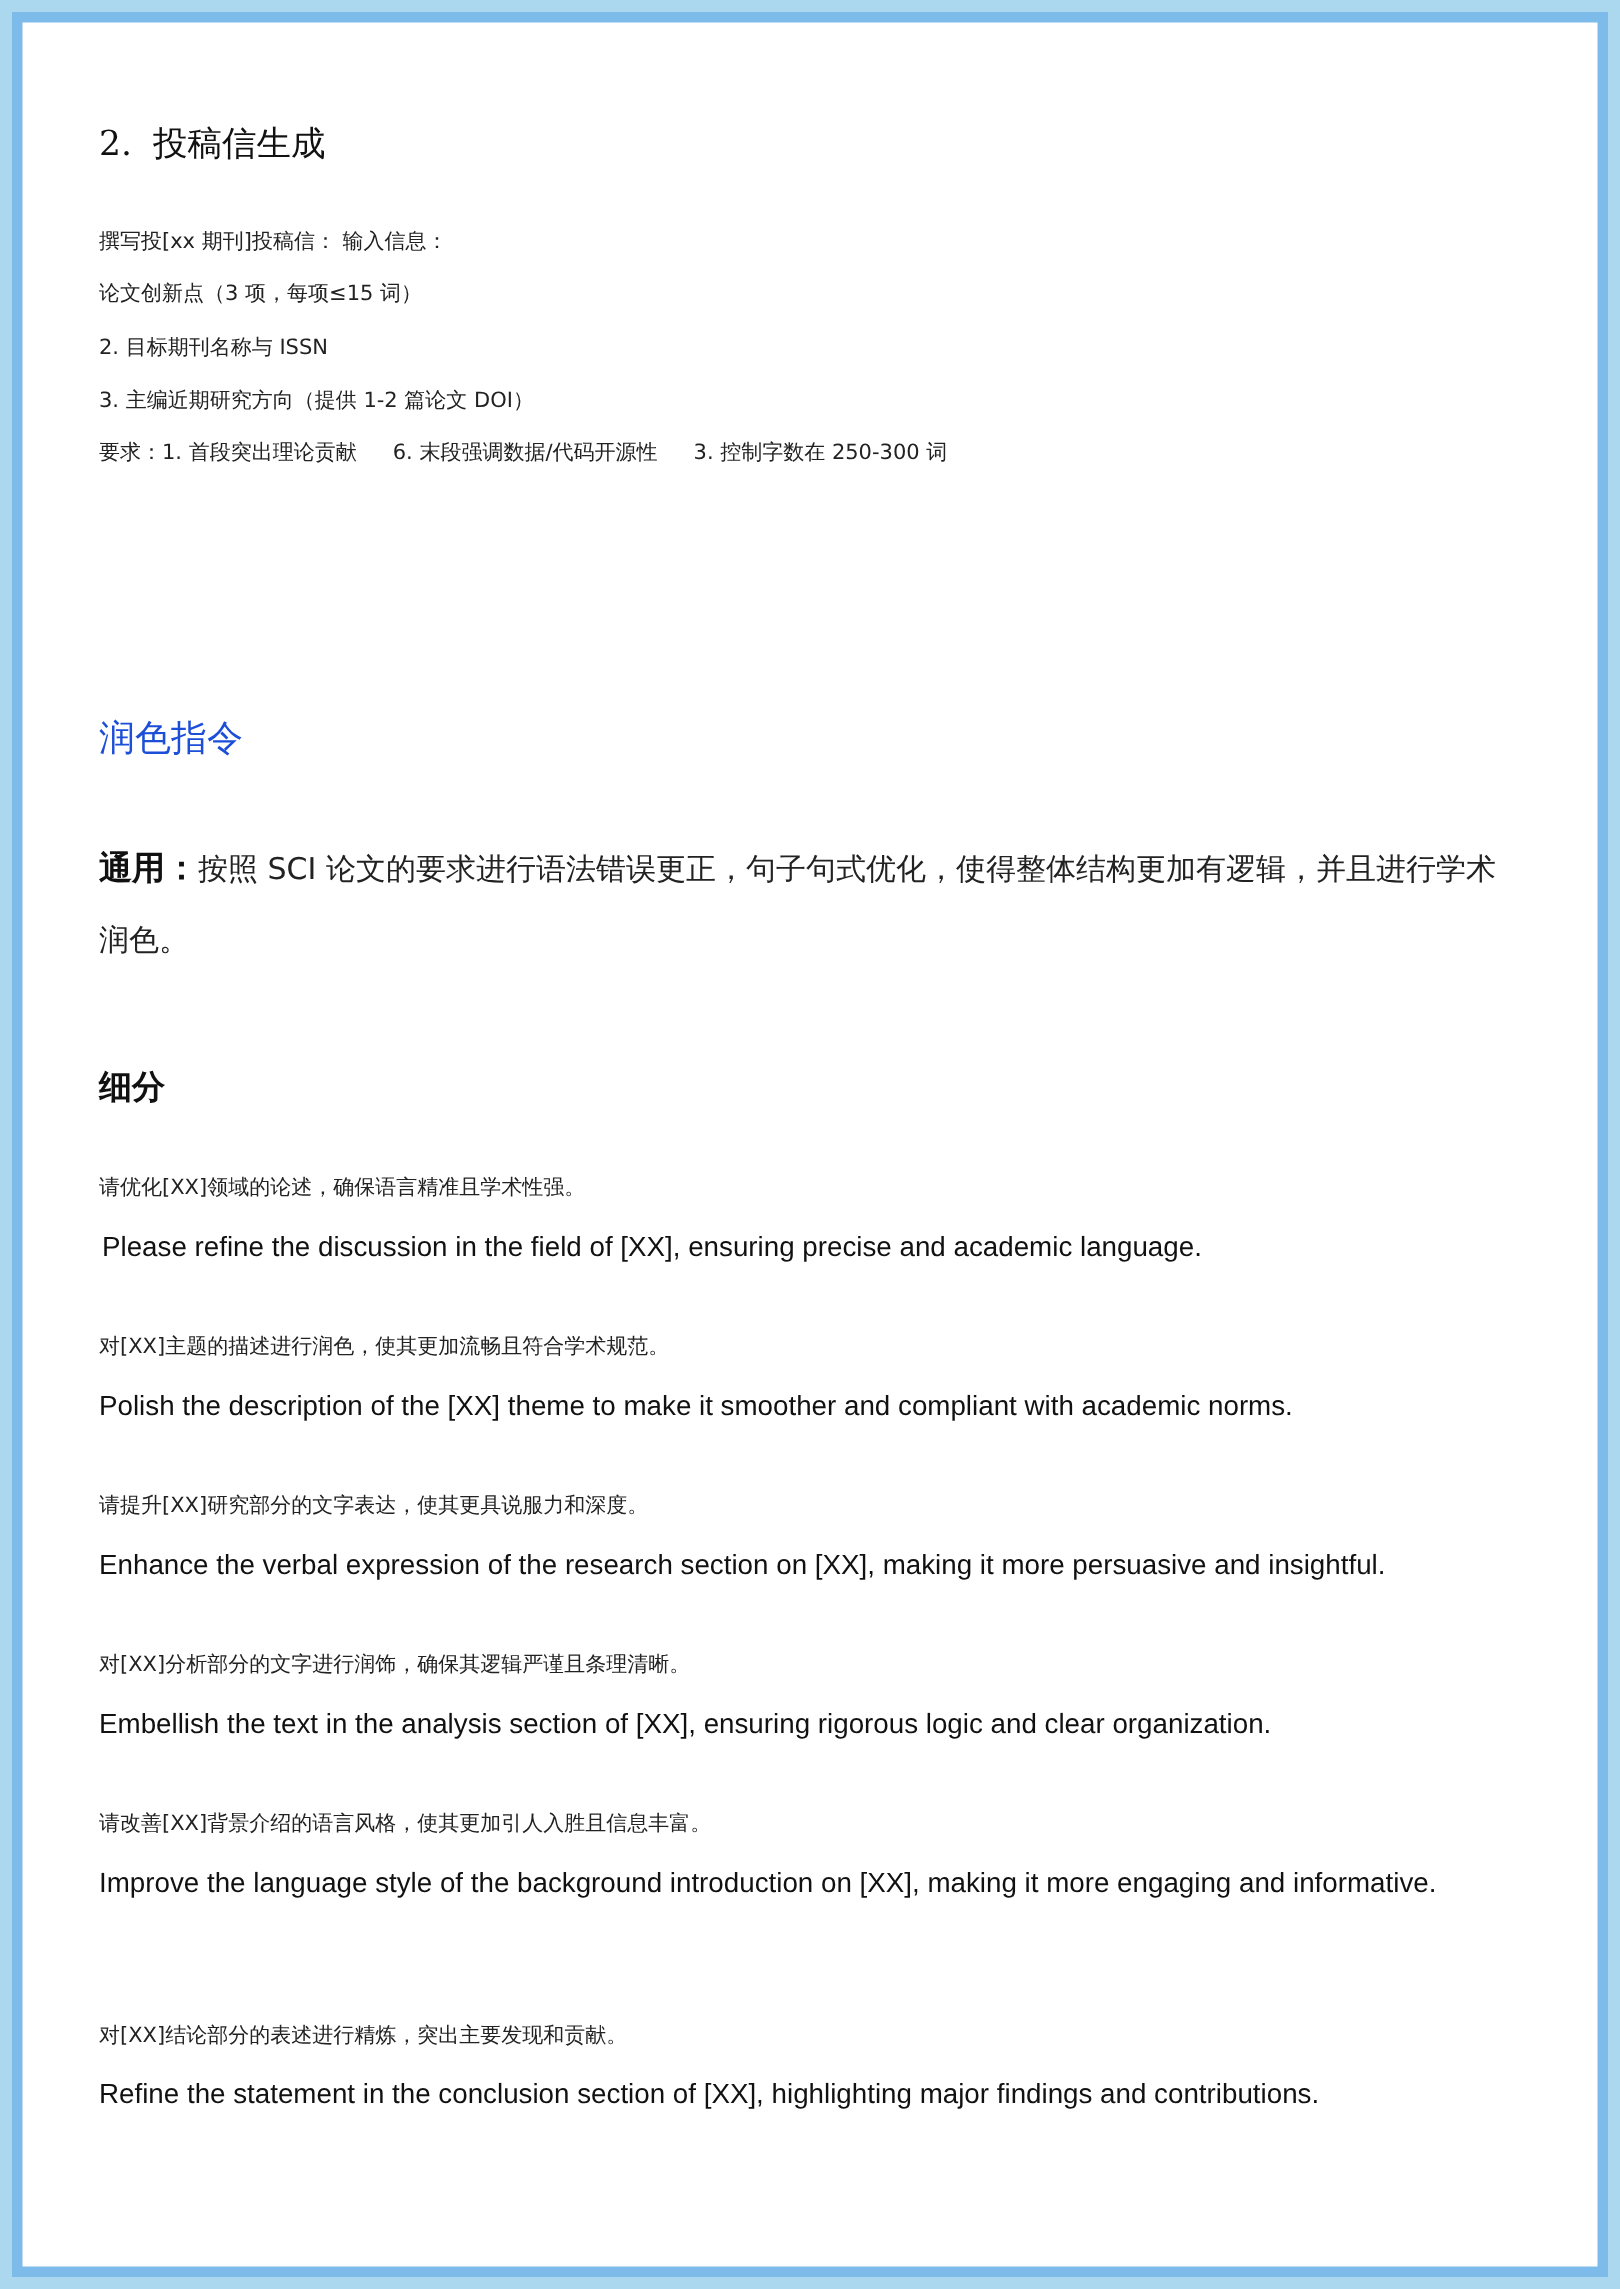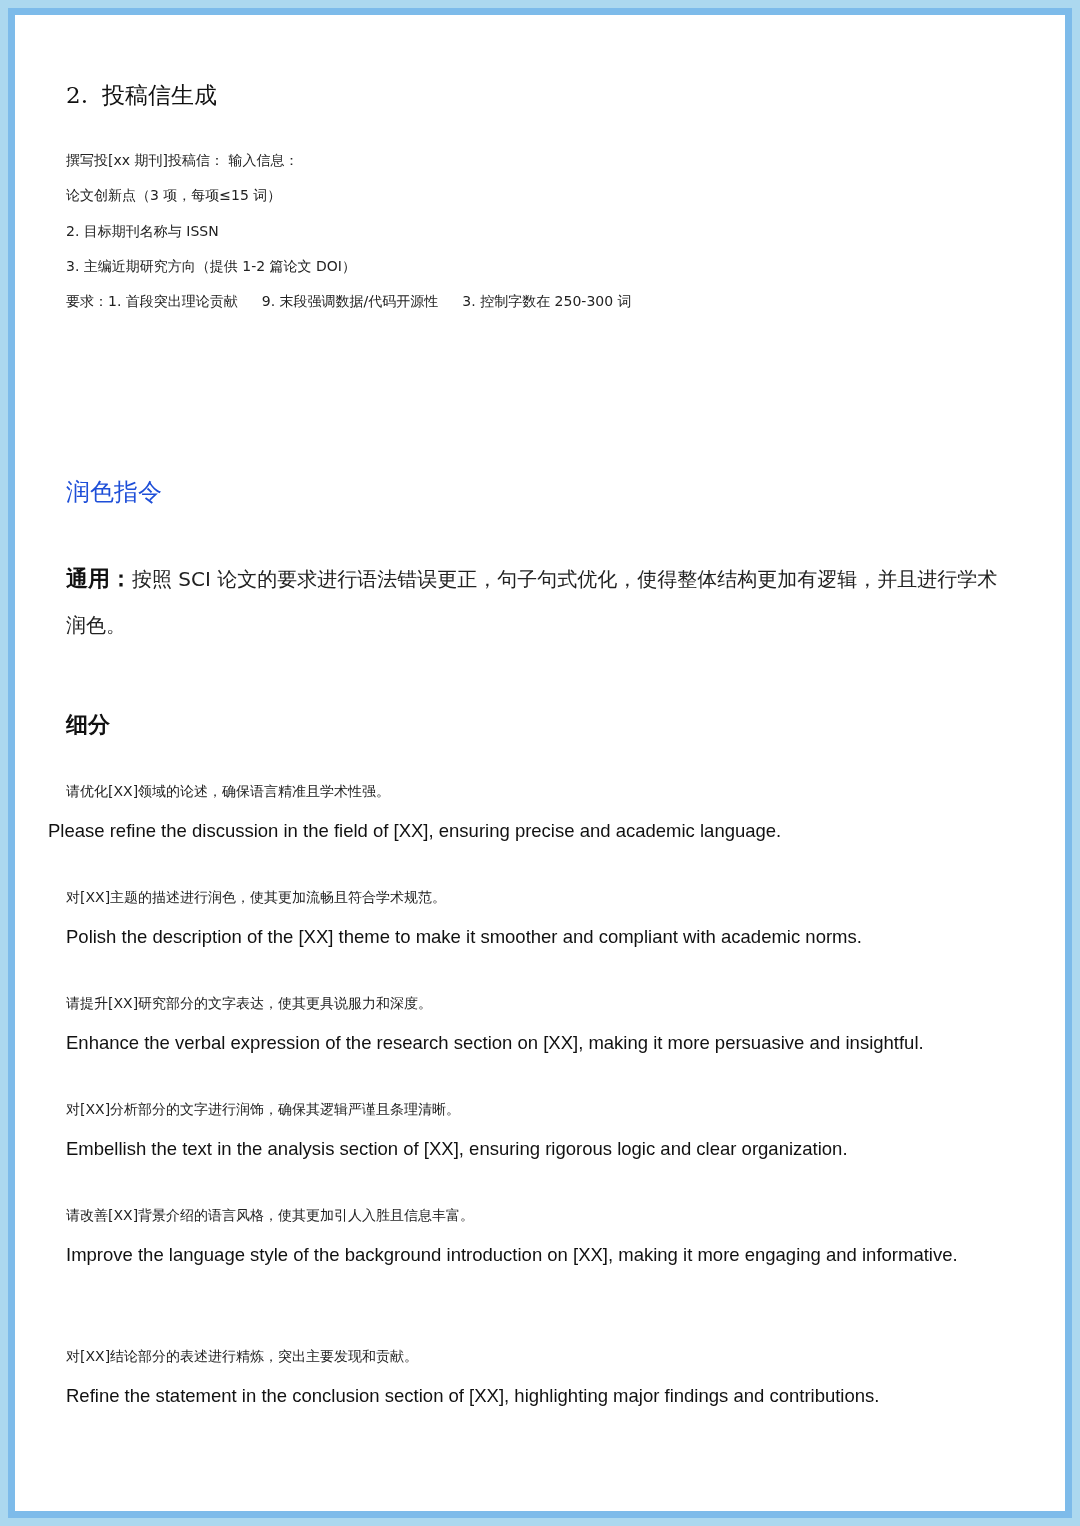--- a/index.html
+++ b/index.html
@@ -45,31 +45,31 @@
 
 <div class="abs h-num">
   <span class="num">2.</span><span>投稿信生成</span>
 </div>
 
 <div class="abs plain" style="left:66px; top:152px;">撰写投[xx 期刊]投稿信：   输入信息：</div>
 <div class="abs plain" style="left:66px; top:187px;">论文创新点（3 项，每项≤15 词）</div>
 <div class="abs plain" style="left:66px; top:223px;">2.  目标期刊名称与 ISSN</div>
 <div class="abs plain" style="left:66px; top:258px;">3.  主编近期研究方向（提供 1-2 篇论文 DOI）</div>
 <div class="abs plain" style="left:66px; top:293px;">
-  <span>要求：</span><span>1.  首段突出理论贡献</span><span class="gap"></span><span>9.  末段强调数据/代码开源性</span><span class="gap"></span><span>3.  控制字数在 250-300 词</span>
+  <span>要求：</span><span>1.  首段突出理论贡献</span><span class="gap"></span><span>6.  末段强调数据/代码开源性</span><span class="gap"></span><span>3.  控制字数在 250-300 词</span>
 </div>
 
 <div class="abs sec-title" style="left:66px; top:476px;">润色指令</div>
 
 <div class="abs general"><b>通用：</b><span>按照 SCI 论文的要求进行语法错误更正，句子句式优化，使得整体结构更加有逻辑，并且进行学术润色。</span></div>
 
 <div class="abs sub-title" style="left:66px; top:710px;">细分</div>
 
 <div class="abs plain" style="left:66px; top:783px;">请优化[XX]领域的论述，确保语言精准且学术性强。</div>
-<div class="abs en" style="left:48px; top:820px;">Please refine the discussion in the field of [XX], ensuring precise and academic language.</div>
+<div class="abs en" style="left:68px; top:820px;">Please refine the discussion in the field of [XX], ensuring precise and academic language.</div>
 
 <div class="abs plain" style="left:66px; top:889px;">对[XX]主题的描述进行润色，使其更加流畅且符合学术规范。</div>
 <div class="abs en" style="left:66px; top:926px;">Polish the description of the [XX] theme to make it smoother and compliant with academic norms.</div>
 
 <div class="abs plain" style="left:66px; top:995px;">请提升[XX]研究部分的文字表达，使其更具说服力和深度。</div>
 <div class="abs en" style="left:66px; top:1032px;">Enhance the verbal expression of the research section on [XX], making it more persuasive and insightful.</div>
 
 <div class="abs plain" style="left:66px; top:1101px;">对[XX]分析部分的文字进行润饰，确保其逻辑严谨且条理清晰。</div>
 <div class="abs en" style="left:66px; top:1138px;">Embellish the text in the analysis section of [XX], ensuring rigorous logic and clear organization.</div>
 

